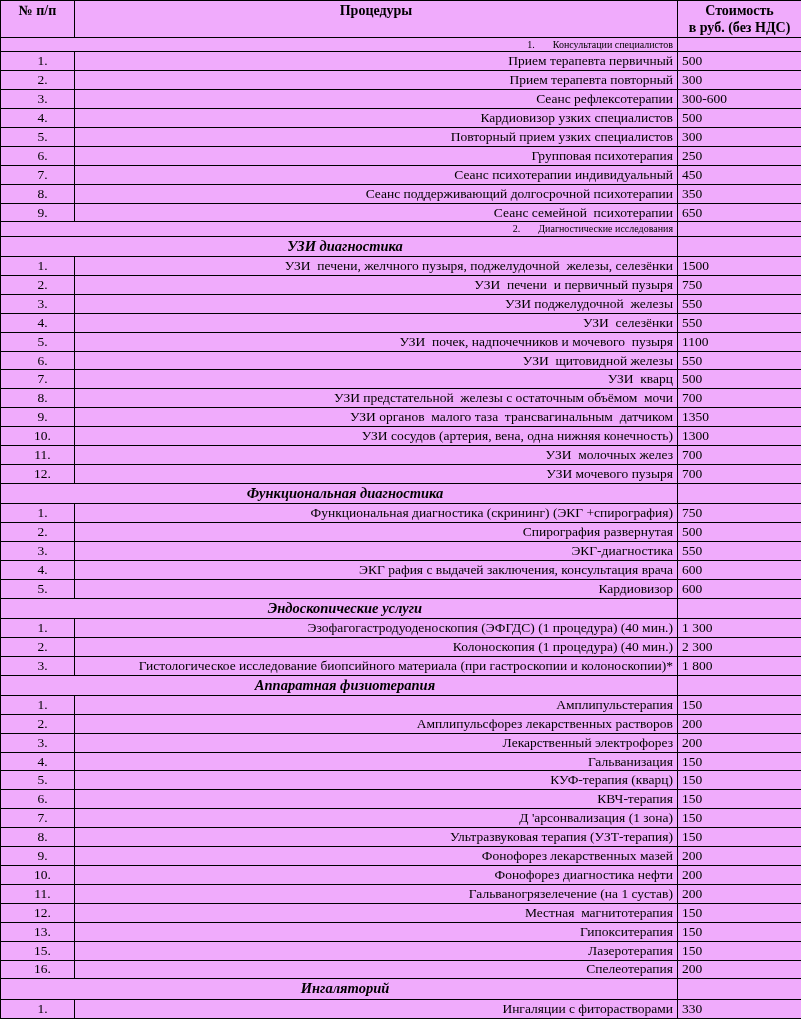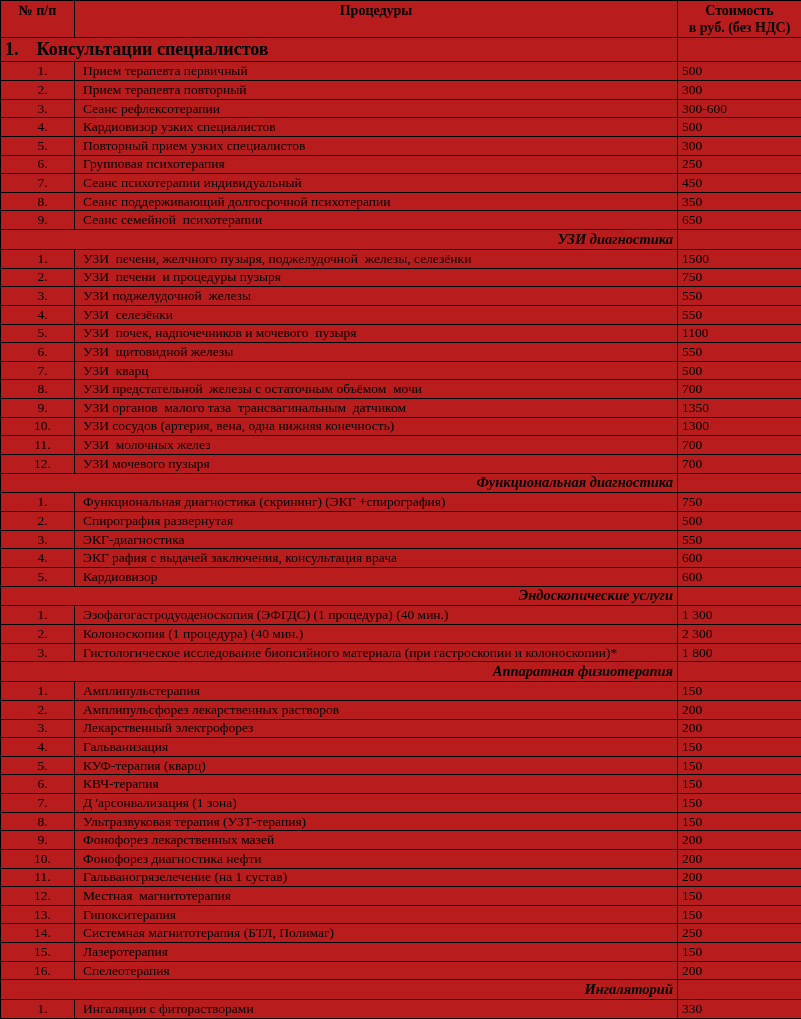--- a/index.html
+++ b/index.html
@@ -12,21 +12,21 @@
     height: 1019px;
     overflow: hidden;
     font-family: "Liberation Serif", serif;
     color: #000000;
   }
   table.price-table {
     width: 801px;
     height: 1019px;
     border-collapse: collapse;
     table-layout: fixed;
-    background: #b91c1c;
+    background: #f0abfc;
   }
   col.c-num  { width: 74px; }
   col.c-proc { width: 603px; }
   col.c-cost { width: 124px; }
   th, td {
     border: 1px solid #000000;
     padding: 0 4px;
     overflow: hidden;
     font-size: 13.5px;
     line-height: 1.18;
@@ -39,42 +39,42 @@
     text-align: center;
     vertical-align: top;
     padding-top: 2px;
   }
   td.num-cell {
     text-align: center;
     padding-left: 14px;
     white-space: nowrap;
   }
   td.proc-cell {
-    text-align: left;
+    text-align: right;
     padding-left: 8px;
     white-space: pre-wrap;
   }
   td.cost-cell {
     text-align: left;
     white-space: nowrap;
   }
   td.section-cell {
-    text-align: left;
-    font-weight: bold;
-    font-size: 18px;
+    text-align: right;
+    font-weight: normal;
+    font-size: 10px;
   }
   td.section-cell .section-num {
     display: inline-block;
     margin-right: 18px;
   }
   td.sub-cell {
     font-weight: bold;
     font-style: italic;
     font-size: 14.5px;
-    text-align: right;
+    text-align: center;
     padding-left: 16px;
     font-family: Liberation Serif, serif;
   }
 </style>
 </head>
 <body>
 
 <table class="price-table">
   <colgroup>
     <col class="c-num">
@@ -135,31 +135,35 @@
         <td class="num-cell">8.</td>
         <td class="proc-cell">Сеанс поддерживающий долгосрочной психотерапии</td>
         <td class="cost-cell">350</td>
       </tr>
       <tr>
         <td class="num-cell">9.</td>
         <td class="proc-cell">Сеанс семейной  психотерапии</td>
         <td class="cost-cell">650</td>
       </tr>
       <tr>
+        <td class="section-cell" colspan="2"><span class="section-num">2.</span><span>Диагностические исследования</span></td>
+        <td class="cost-cell"></td>
+      </tr>
+      <tr>
         <td class="sub-cell" colspan="2">УЗИ диагностика</td>
         <td class="cost-cell"></td>
       </tr>
       <tr>
         <td class="num-cell">1.</td>
         <td class="proc-cell">УЗИ  печени, желчного пузыря, поджелудочной  железы, селезёнки</td>
         <td class="cost-cell">1500</td>
       </tr>
       <tr>
         <td class="num-cell">2.</td>
-        <td class="proc-cell">УЗИ  печени  и процедуры пузыря</td>
+        <td class="proc-cell">УЗИ  печени  и первичный пузыря</td>
         <td class="cost-cell">750</td>
       </tr>
       <tr>
         <td class="num-cell">3.</td>
         <td class="proc-cell">УЗИ поджелудочной  железы</td>
         <td class="cost-cell">550</td>
       </tr>
       <tr>
         <td class="num-cell">4.</td>
         <td class="proc-cell">УЗИ  селезёнки</td>
@@ -314,25 +318,20 @@
       </tr>
       <tr>
         <td class="num-cell">12.</td>
         <td class="proc-cell">Местная  магнитотерапия</td>
         <td class="cost-cell">150</td>
       </tr>
       <tr>
         <td class="num-cell">13.</td>
         <td class="proc-cell">Гипокситерапия</td>
         <td class="cost-cell">150</td>
-      </tr>
-      <tr>
-        <td class="num-cell">14.</td>
-        <td class="proc-cell">Системная магнитотерапия (БТЛ, Полимаг)</td>
-        <td class="cost-cell">250</td>
       </tr>
       <tr>
         <td class="num-cell">15.</td>
         <td class="proc-cell">Лазеротерапия</td>
         <td class="cost-cell">150</td>
       </tr>
       <tr>
         <td class="num-cell">16.</td>
         <td class="proc-cell">Спелеотерапия</td>
         <td class="cost-cell">200</td>

